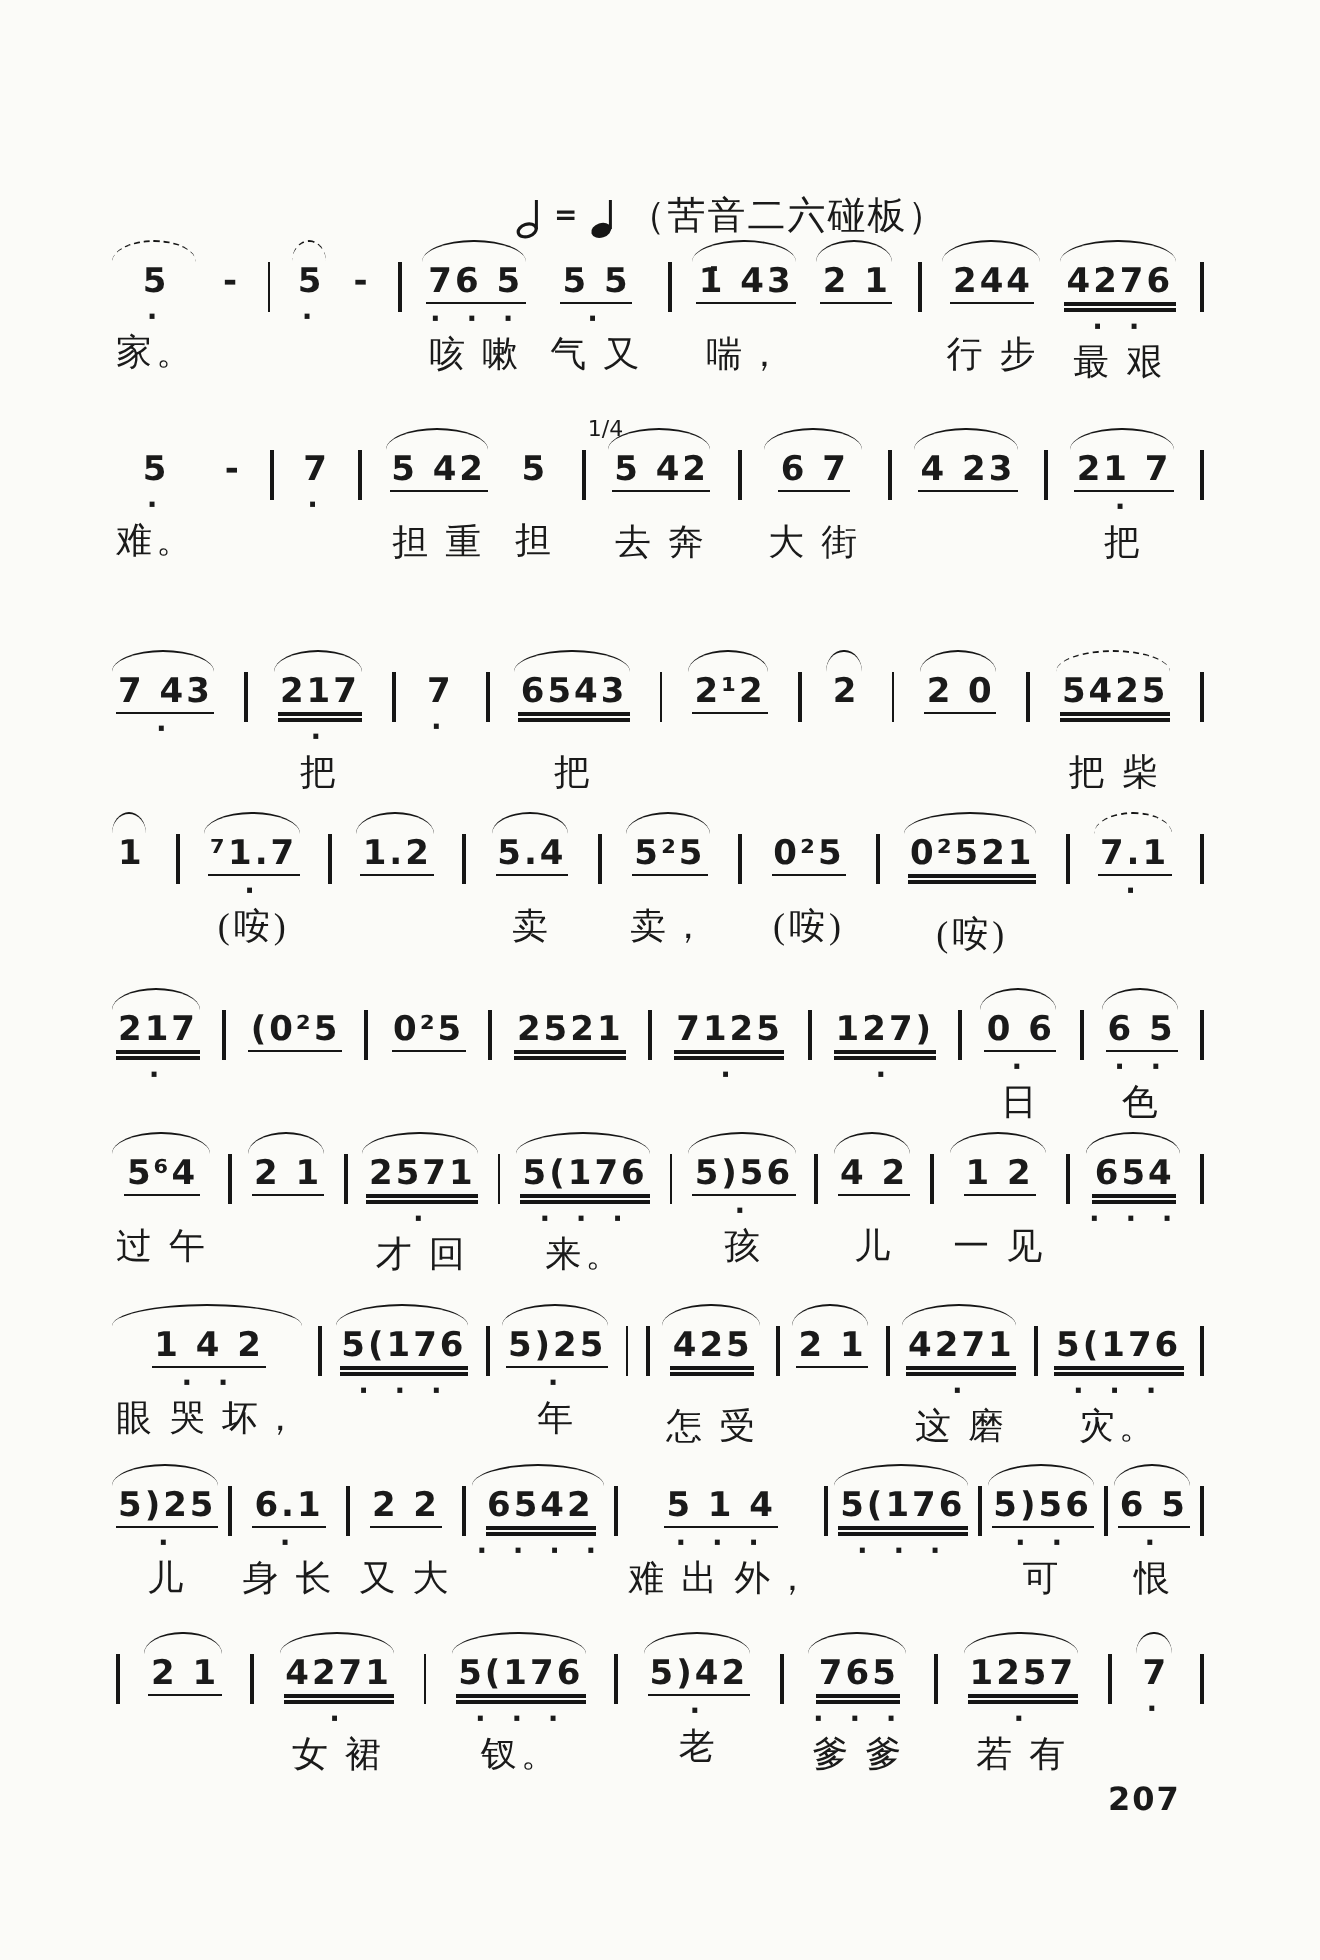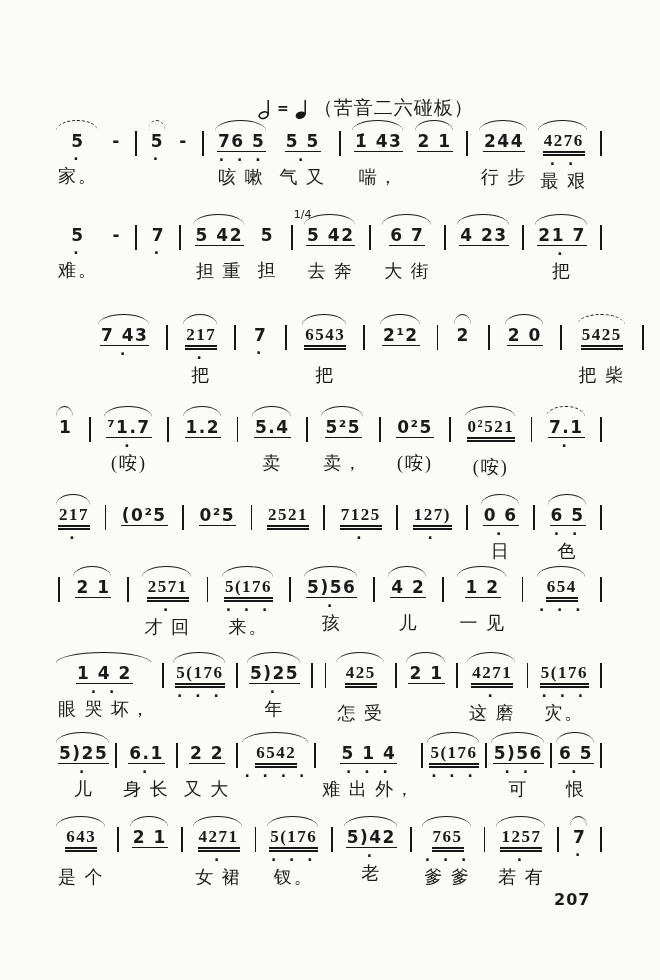--- a/index.html
+++ b/index.html
@@ -9,21 +9,21 @@
   .tempo{position:absolute;left:258px;top:95px;display:flex;align-items:center;gap:5px;}
   .tempo .eq{font:700 14px "DejaVu Sans",sans-serif;letter-spacing:1px;}
   .tlabel{font-size:19px;letter-spacing:1px;white-space:nowrap;}
   
   .line{position:absolute;left:58px;width:544px;display:flex;
         justify-content:space-between;align-items:flex-start;}
   .tok{position:relative;display:flex;flex-direction:column;align-items:center;padding-top:13px;}
   .n{font:700 17px "DejaVu Sans",sans-serif;letter-spacing:1.5px;line-height:20px;height:20px;
      white-space:pre;padding:0 1px;}
   .u1{border-bottom:1.8px solid #161616;}
-  .u2{border-bottom:5px double #161616;font-family:Liberation Serif, serif;}
+  .u2{border-bottom:5px double #161616;}
   .dots{height:10px;line-height:7px;font:700 14px "DejaVu Sans",sans-serif;letter-spacing:4px;
         white-space:pre;}
   .lyr{height:26px;line-height:24px;margin-top:3px;font-size:18px;white-space:pre;letter-spacing:2px;}
   .arc{position:absolute;top:2px;left:-2px;right:0;height:10px;
        border-top:1.8px solid #161616;border-radius:50% 50% 0 0 / 100% 100% 0 0;}
   .arc.dashed{border-top-style:dashed;}
   .barline{width:1.8px;height:25px;background:#161616;}
   .sup{position:absolute;top:-4px;left:3px;font:400 11px "DejaVu Sans",sans-serif;white-space:nowrap;}
   .pagenum{position:absolute;left:554px;top:890px;font:700 16px "DejaVu Sans",sans-serif;
            letter-spacing:1px;}
@@ -201,21 +201,21 @@
           <div class="arc"></div>
           <div class="n u1">21 7</div>
           <div class="dots">·</div>
           <div class="lyr">把</div>
         </div>
         <div class="tok">
           <div class="barline"></div>
           <div class="lyr"></div>
         </div>
       </div>
-      <div class="line" style="top: 312px; margin-left: 42px;">
+      <div class="line" style="top: 323px;">
         <div class="tok">
           <div class="arc"></div>
           <div class="n u1">7 43</div>
           <div class="dots">·</div>
           <div class="lyr"></div>
         </div>
         <div class="tok">
           <div class="barline"></div>
           <div class="lyr"></div>
         </div>
@@ -442,20 +442,26 @@
           <div class="dots">· ·</div>
           <div class="lyr">色</div>
         </div>
         <div class="tok">
           <div class="barline"></div>
           <div class="lyr"></div>
         </div>
       </div>
       <div class="line" style="top: 564px;">
         <div class="tok">
+          <div class="arc"></div>
+          <div class="n u1">5⁶4</div>
+          <div class="dots"></div>
+          <div class="lyr">过 午</div>
+        </div>
+        <div class="tok">
           <div class="barline"></div>
           <div class="lyr"></div>
         </div>
         <div class="tok">
           <div class="arc"></div>
           <div class="n u1">2 1</div>
           <div class="dots"></div>
           <div class="lyr"></div>
         </div>
         <div class="tok">
@@ -671,26 +677,20 @@
           <div class="n u1">6 5</div>
           <div class="dots">·</div>
           <div class="lyr">恨</div>
         </div>
         <div class="tok">
           <div class="barline"></div>
           <div class="lyr"></div>
         </div>
       </div>
       <div class="line" style="top: 814px;">
-        <div class="tok">
-          <div class="arc"></div>
-          <div class="n u2">643</div>
-          <div class="dots"></div>
-          <div class="lyr">是 个</div>
-        </div>
         <div class="tok">
           <div class="barline"></div>
           <div class="lyr"></div>
         </div>
         <div class="tok">
           <div class="arc"></div>
           <div class="n u1">2 1</div>
           <div class="dots"></div>
           <div class="lyr"></div>
         </div>

